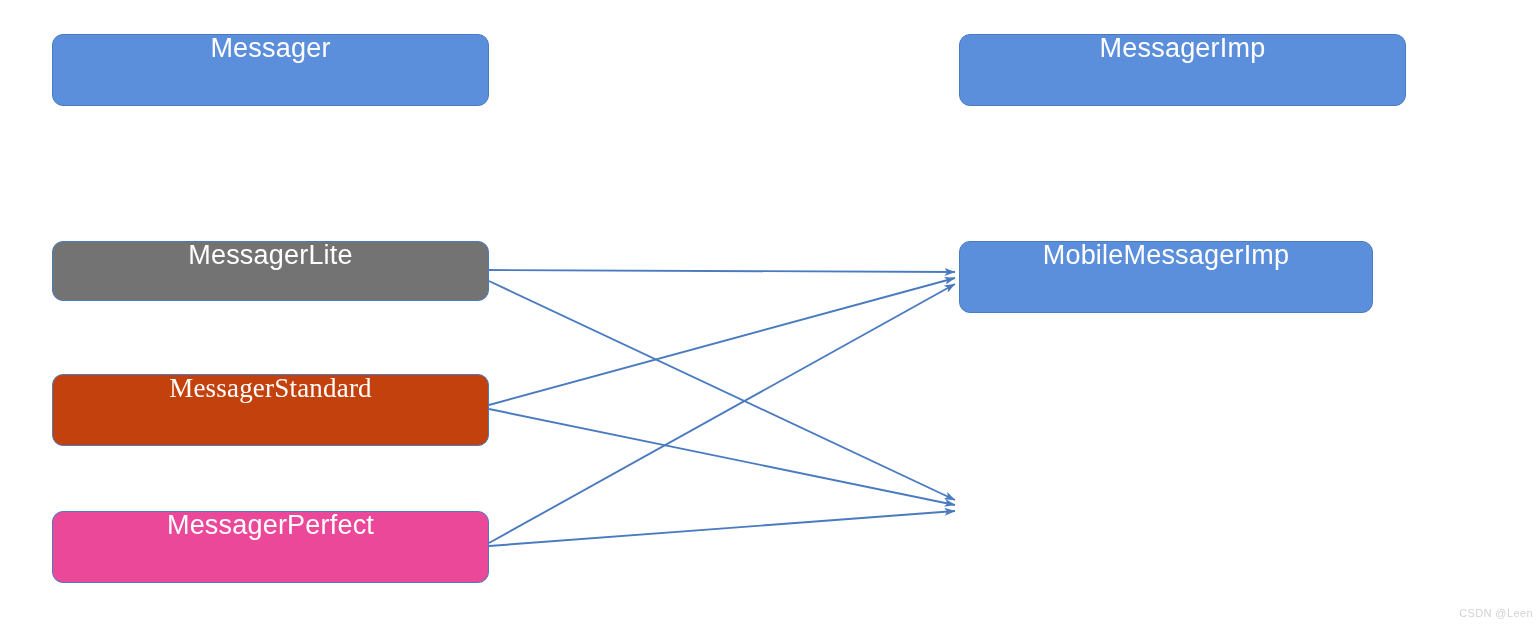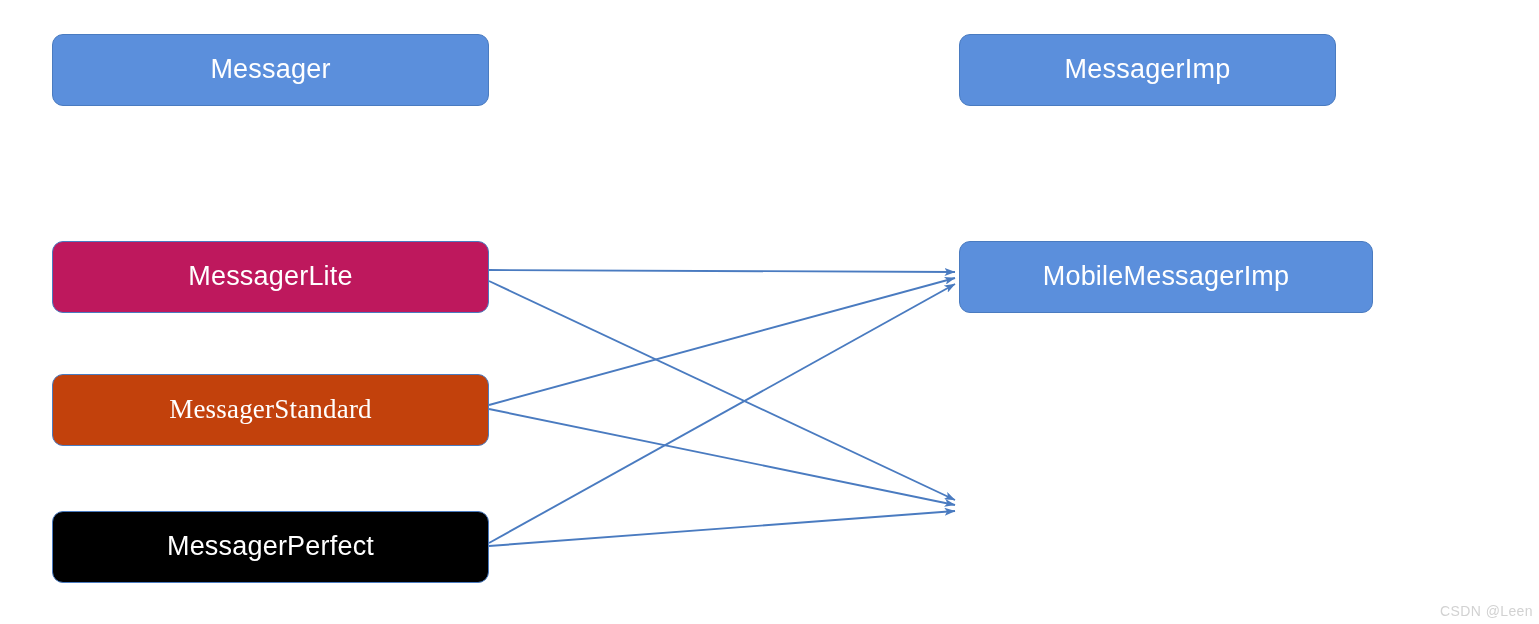--- a/index.html
+++ b/index.html
@@ -15,21 +15,20 @@
     overflow: hidden;
     font-family: "Liberation Sans", sans-serif;
   }
   .node {
     position: absolute;
     box-sizing: border-box;
     background: #5B8FDC;
     border: 1.4px solid #4A7BC0;
     border-radius: 11px;
     display: flex;
-    align-items: center;
     justify-content: center;
     color: #ffffff;
     font-size: 27px;
     font-weight: 400;
     letter-spacing: 0.2px;
     line-height: 1;
     white-space: nowrap;
     user-select: none;
   }
   .node-label {
@@ -41,21 +40,21 @@
     left: 0;
     top: 0;
     width: 1539px;
     height: 624px;
     pointer-events: none;
   }
   .watermark {
     position: absolute;
     right: 6px;
     bottom: 5px;
-    font-size: 14px;
+    font-size: 11px;
     color: #d2d2d2;
     letter-spacing: 0.4px;
     user-select: none;
   }
 </style>
 </head>
 <body>
 
 <div id="canvas" style="background: rgb(255, 255, 255);">
 
@@ -72,33 +71,33 @@
         <line x1="489" y1="409" x2="955" y2="505" stroke="#4A7BC0" stroke-width="1.9" marker-end="url(#arrowhead)"></line>
         <line x1="489" y1="543" x2="955" y2="284" stroke="#4A7BC0" stroke-width="1.9" marker-end="url(#arrowhead)"></line>
         <line x1="489" y1="546" x2="955" y2="511" stroke="#4A7BC0" stroke-width="1.9" marker-end="url(#arrowhead)"></line>
       </g>
   </svg>
 
   <div class="node" style="left: 52px; top: 34px; width: 437px; height: 72px; background: rgb(91, 143, 220); border-color: rgb(74, 123, 192); color: rgb(255, 255, 255);">
     <span class="node-label">Messager</span>
   </div>
 
-  <div class="node" style="left: 959px; top: 34px; width: 377px; height: 72px; background: rgb(91, 143, 220); border-color: rgb(74, 123, 192); color: rgb(255, 255, 255);">
+  <div class="node" style="left: 959px; top: 34px; width: 447px; height: 72px; background: rgb(91, 143, 220); border-color: rgb(74, 123, 192); color: rgb(255, 255, 255);">
     <span class="node-label">MessagerImp</span>
   </div>
 
-  <div class="node" style="left: 52px; top: 241px; width: 437px; height: 72px; background: #be185d; border-color: rgb(74, 123, 192); color: rgb(255, 255, 255);">
+  <div class="node" style="left: 52px; top: 241px; width: 437px; height: 60px; background: #737373; border-color: rgb(74, 123, 192); color: rgb(255, 255, 255);">
     <span class="node-label">MessagerLite</span>
   </div>
 
   <div class="node" style="left: 52px; top: 374px; width: 437px; height: 72px; background: #c2410c; border-color: rgb(74, 123, 192); color: rgb(255, 255, 255); font-family: Liberation Serif, serif;">
     <span class="node-label">MessagerStandard</span>
   </div>
 
-  <div class="node" style="left: 52px; top: 511px; width: 437px; height: 72px; background: #000000; border-color: rgb(74, 123, 192); color: rgb(255, 255, 255);">
+  <div class="node" style="left: 52px; top: 511px; width: 437px; height: 72px; background: #ec4899; border-color: rgb(74, 123, 192); color: rgb(255, 255, 255);">
     <span class="node-label">MessagerPerfect</span>
   </div>
 
   <div class="node" style="left: 959px; top: 241px; width: 414px; height: 72px; background: rgb(91, 143, 220); border-color: rgb(74, 123, 192); color: rgb(255, 255, 255);">
     <span class="node-label">MobileMessagerImp</span>
   </div>
 
 
   <div class="watermark" style="color: rgb(210, 210, 210);">CSDN @Leen</div>
 

